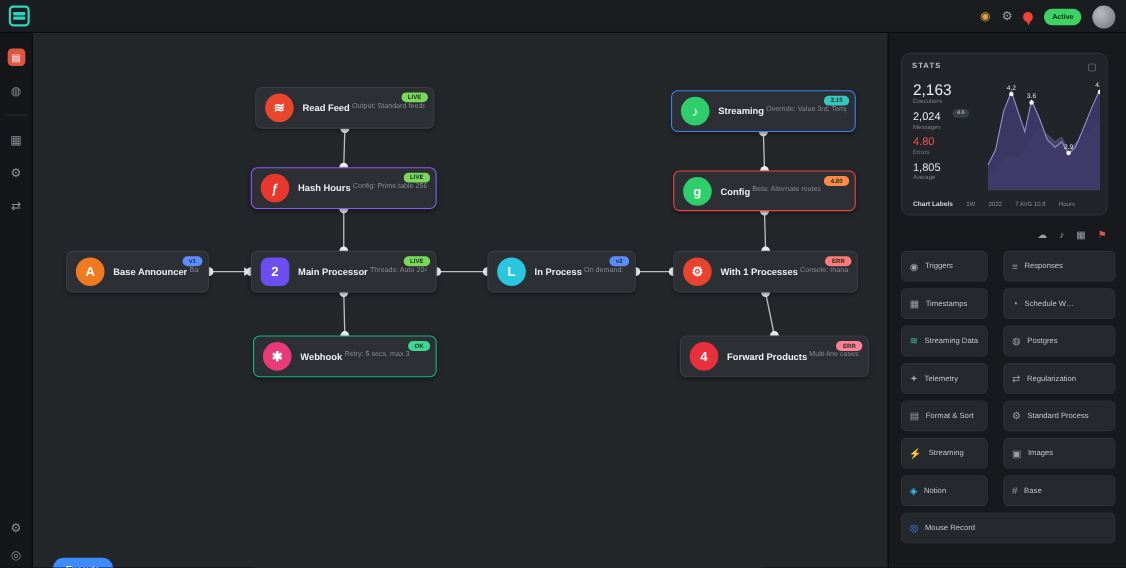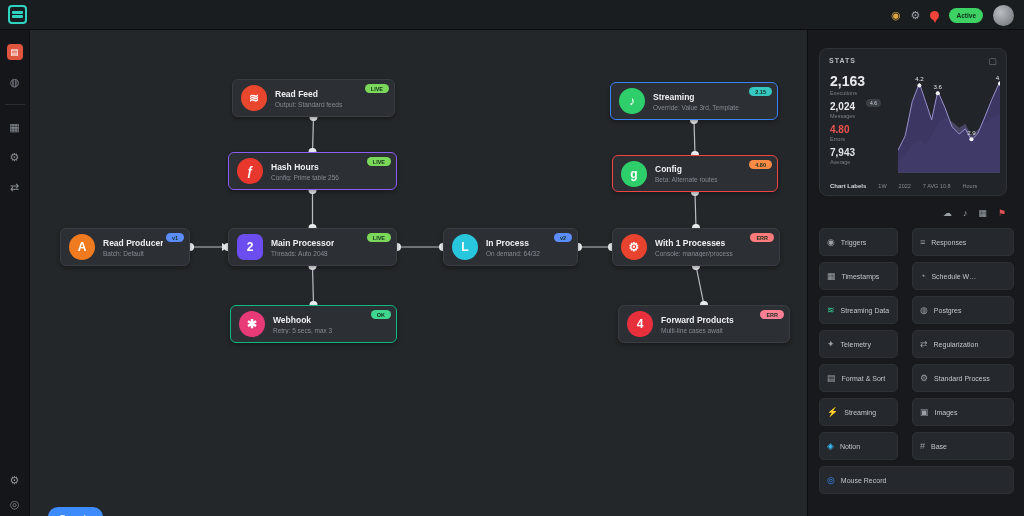--- a/index.html
+++ b/index.html
@@ -39,37 +39,37 @@
 
   
   #canvas { position:absolute; left:30px; top:30px; width:777px; height:486px; background:#242729; }
   #edges { position:absolute; left:0; top:0; width:100%; height:100%; }
   .node { position:absolute; background:#2c2f34; border-radius:6px; border:1px solid #3a3e44;
     display:flex; align-items:center; padding:0 8px; gap:8px; cursor:pointer;
     box-shadow:0 2px 4px rgba(0,0,0,.35); }
   .node-icon { width:26px; height:26px; border-radius:50%; flex:none; display:flex; align-items:center;
     justify-content:center; color:#fff; font-size:12px; font-weight:bold; }
   .node-icon.square { border-radius:7px; }
-  .node-text { display:flex; flex-direction:column; gap:2px; overflow:hidden; }
+  .node-text { display:flex; flex-direction:row; gap:2px; overflow:hidden; }
   .node-title { font-size:8.5px; font-weight:bold; color:#edeff1; white-space:nowrap; }
   .node-sub { font-size:6.5px; color:#868c93; white-space:nowrap; }
   .badge { position:absolute; top:4px; right:5px; height:9px; padding:0 6px; border-radius:5px;
     font-size:5.5px; font-weight:bold; color:#12301c; display:flex; align-items:center; }
   #execute-btn { position:absolute; left:48px; top:507px; height:20px; padding:0 12px; background:#3d8bfd;
     border:none; border-radius:10px; color:#fff; font-size:8px; font-weight:bold; z-index:6; }
 
   
   #rightpanel { position:absolute; right:0; top:30px; width:217px; height:486px; background:#17191d;
     border-left:1px solid #0b0c0e; z-index:4; }
   #stats-card { position:absolute; left:11px; top:18px; width:188px; height:148px; background:#212428;
     border:1px solid #2e3136; border-radius:8px; padding:8px 9px; }
   #stats-title { font-size:7px; font-weight:bold; letter-spacing:1px; color:#b9bec4; }
   #expand-icon { position:absolute; right:9px; top:7px; color:#7d838a; font-size:9px; cursor:pointer; }
   #metrics { position:absolute; left:10px; top:24px; width:62px; display:flex; flex-direction:column; }
-  .metric-value { color:#e9ebee; font-weight:bold; }
+  .metric-value { color:#e9ebee; font-weight:normal; }
   .metric-label { font-size:5.5px; color:#7b8187; margin:1px 0 5px 0; }
   #chart-wrap { position:absolute; left:78px; top:22px; width:102px; height:108px; }
   #chip { position:absolute; left:46px; top:50px; background:#3a3f45; color:#cfd3d8; font-size:5px;
     padding:1px 4px; border-radius:4px; }
   #chart-footer { position:absolute; left:10px; bottom:6px; width:170px; display:flex; gap:12px;
     align-items:baseline; }
   .cf-label { font-size:5.5px; color:#868c93; white-space:nowrap; }
   .cf-label.first { color:#d3d7db; font-weight:bold; font-size:6px; }
   #icon-row { position:absolute; right:18px; top:178px; display:flex; gap:11px; }
   #icon-row span { font-size:9px; color:#9aa0a6; cursor:pointer; }
@@ -161,21 +161,21 @@
           <span class="node-icon" style="background: rgb(232, 56, 46);">ƒ</span>
           <div class="node-text">
             <div class="node-title">Hash Hours</div>
             <div class="node-sub">Config: Prime table 256</div>
           </div>
           <span class="badge" style="background: rgb(123, 216, 91);">LIVE</span>
         </div>
         <div class="node" style="left: 30px; top: 198px; width: 130px; height: 38px;">
           <span class="node-icon" style="background: rgb(240, 122, 31);">A</span>
           <div class="node-text">
-            <div class="node-title">Read Producer</div>
+            <div class="node-title">Base Announcer</div>
             <div class="node-sub">Batch: Default</div>
           </div>
           <span class="badge" style="background: rgb(91, 141, 255);">v1</span>
         </div>
         <div class="node" style="left: 198px; top: 198px; width: 169px; height: 38px;">
           <span class="node-icon square" style="background: rgb(107, 77, 240);">2</span>
           <div class="node-text">
             <div class="node-title">Main Processor</div>
             <div class="node-sub">Threads: Auto 2048</div>
           </div>
@@ -237,21 +237,21 @@
     <div id="stats-card">
       <div id="stats-title">STATS</div>
       <span id="expand-icon">▢</span>
       <div id="metrics">
           <div class="metric-value" style="font-size: 14px; color: rgb(233, 235, 238);">2,163</div>
           <div class="metric-label">Executions</div>
           <div class="metric-value" style="font-size: 10px; color: rgb(233, 235, 238);">2,024</div>
           <div class="metric-label">Messages</div>
           <div class="metric-value" style="font-size: 10px; color: rgb(239, 83, 80);">4.80</div>
           <div class="metric-label">Errors</div>
-          <div class="metric-value" style="font-size: 10px; color: rgb(223, 226, 230);">7,943</div>
+          <div class="metric-value" style="font-size: 10px; color: rgb(223, 226, 230);">1,805</div>
           <div class="metric-label">Average</div>
         </div>
       <div id="chip">4.6</div>
       <div id="chart-wrap"><svg width="100%" height="100%" viewBox="0 0 100 100" preserveAspectRatio="none">
             <line x1="0" y1="94" x2="100" y2="94" stroke="#3a3e44" stroke-width="1"></line>
             <polygon points="0,94 0,82.72 7,77.08 14,67.68 21,63.92 27,67.68 33,60.16 39,48.88 46,43.24 53,47 60,52.64 66,48.88 72,60.16 78,54.52 84,48.88 92,43.24 100,39.48 100,94" fill="#6a5f93" opacity="0.55"></polygon>
             <polygon points="0,94 0,73.32 7,60.16 14,28.2 21,11.28 27,28.2 33,45.12 39,18.8 46,33.84 53,51.7 60,58.28 66,53.58 72,63.92 78,58.28 84,45.12 92,26.32 100,9.4 100,94" fill="#3f3a68" opacity="0.9"></polygon>
             <polyline points="0,73.32 7,60.16 14,28.2 21,11.28 27,28.2 33,45.12 39,18.8 46,33.84 53,51.7 60,58.28 66,53.58 72,63.92 78,58.28 84,45.12 92,26.32 100,9.4" fill="none" stroke="#9a90cf" stroke-width="1" vector-effect="non-scaling-stroke"></polyline>
           </svg><svg width="100%" height="100%" viewBox="0 0 100 100" style="position:absolute;left:0;top:0">
             <circle cx="21" cy="11.28" r="2" fill="#f3f4f6"></circle>

